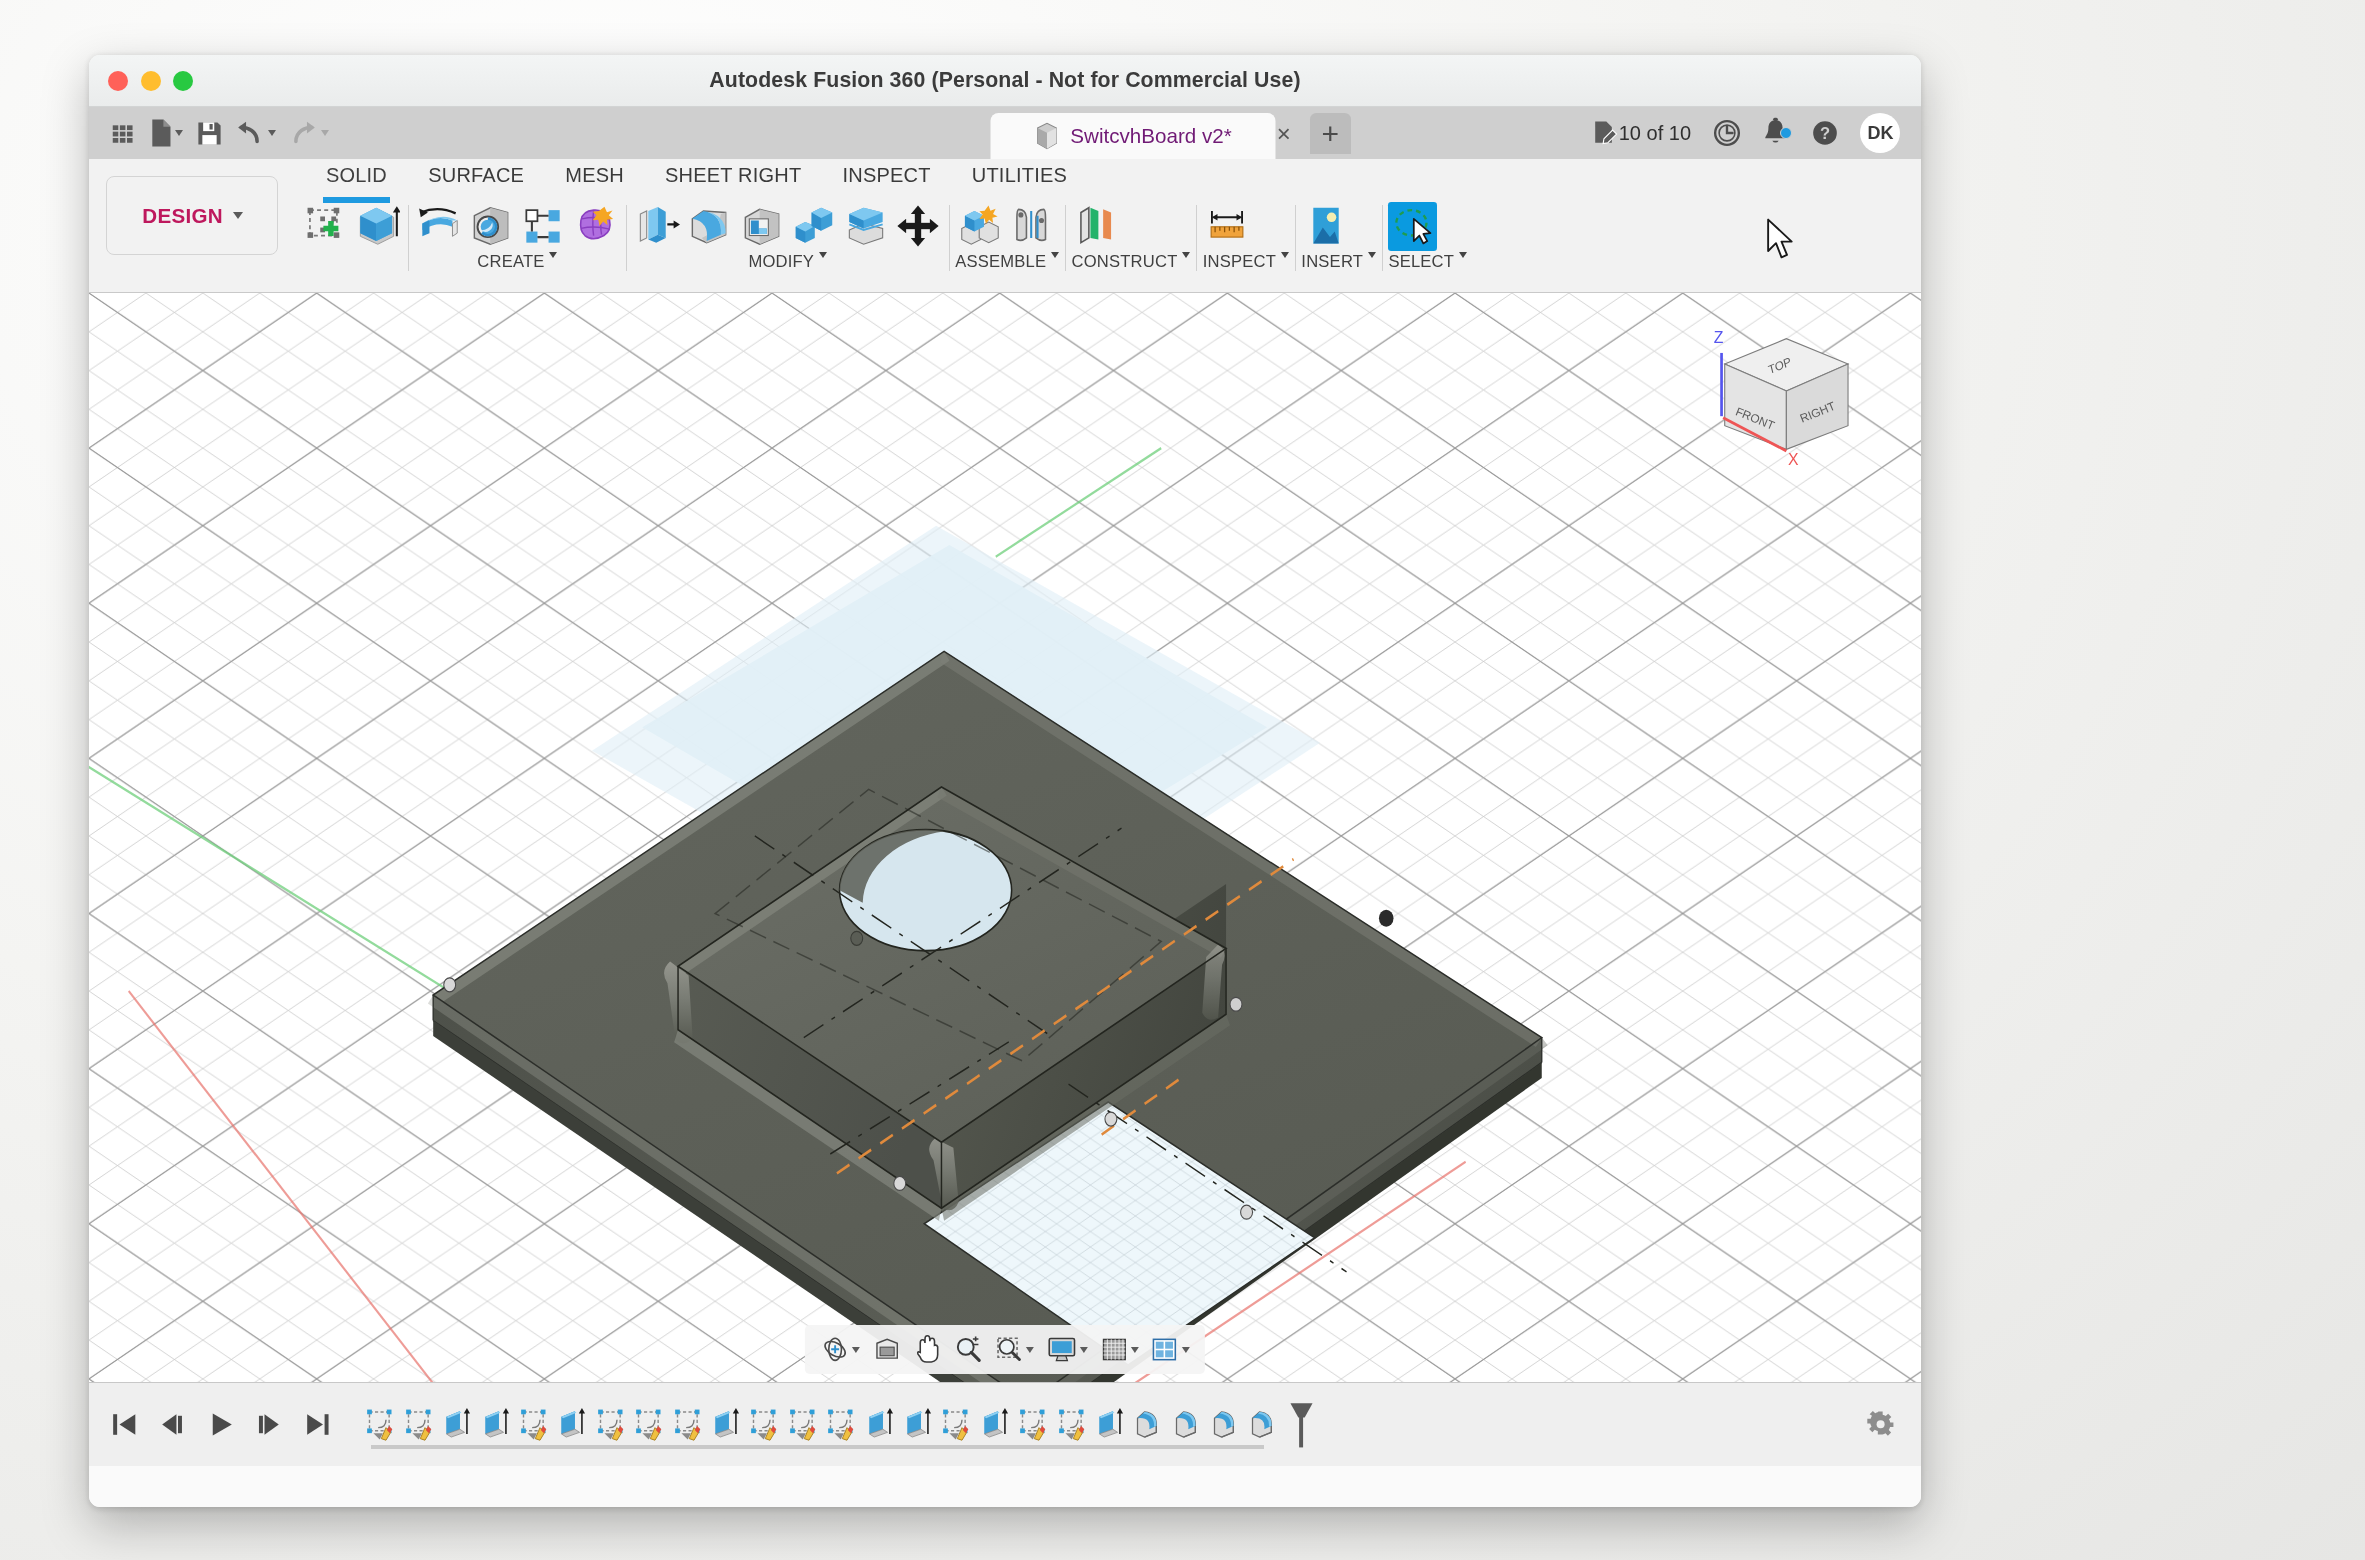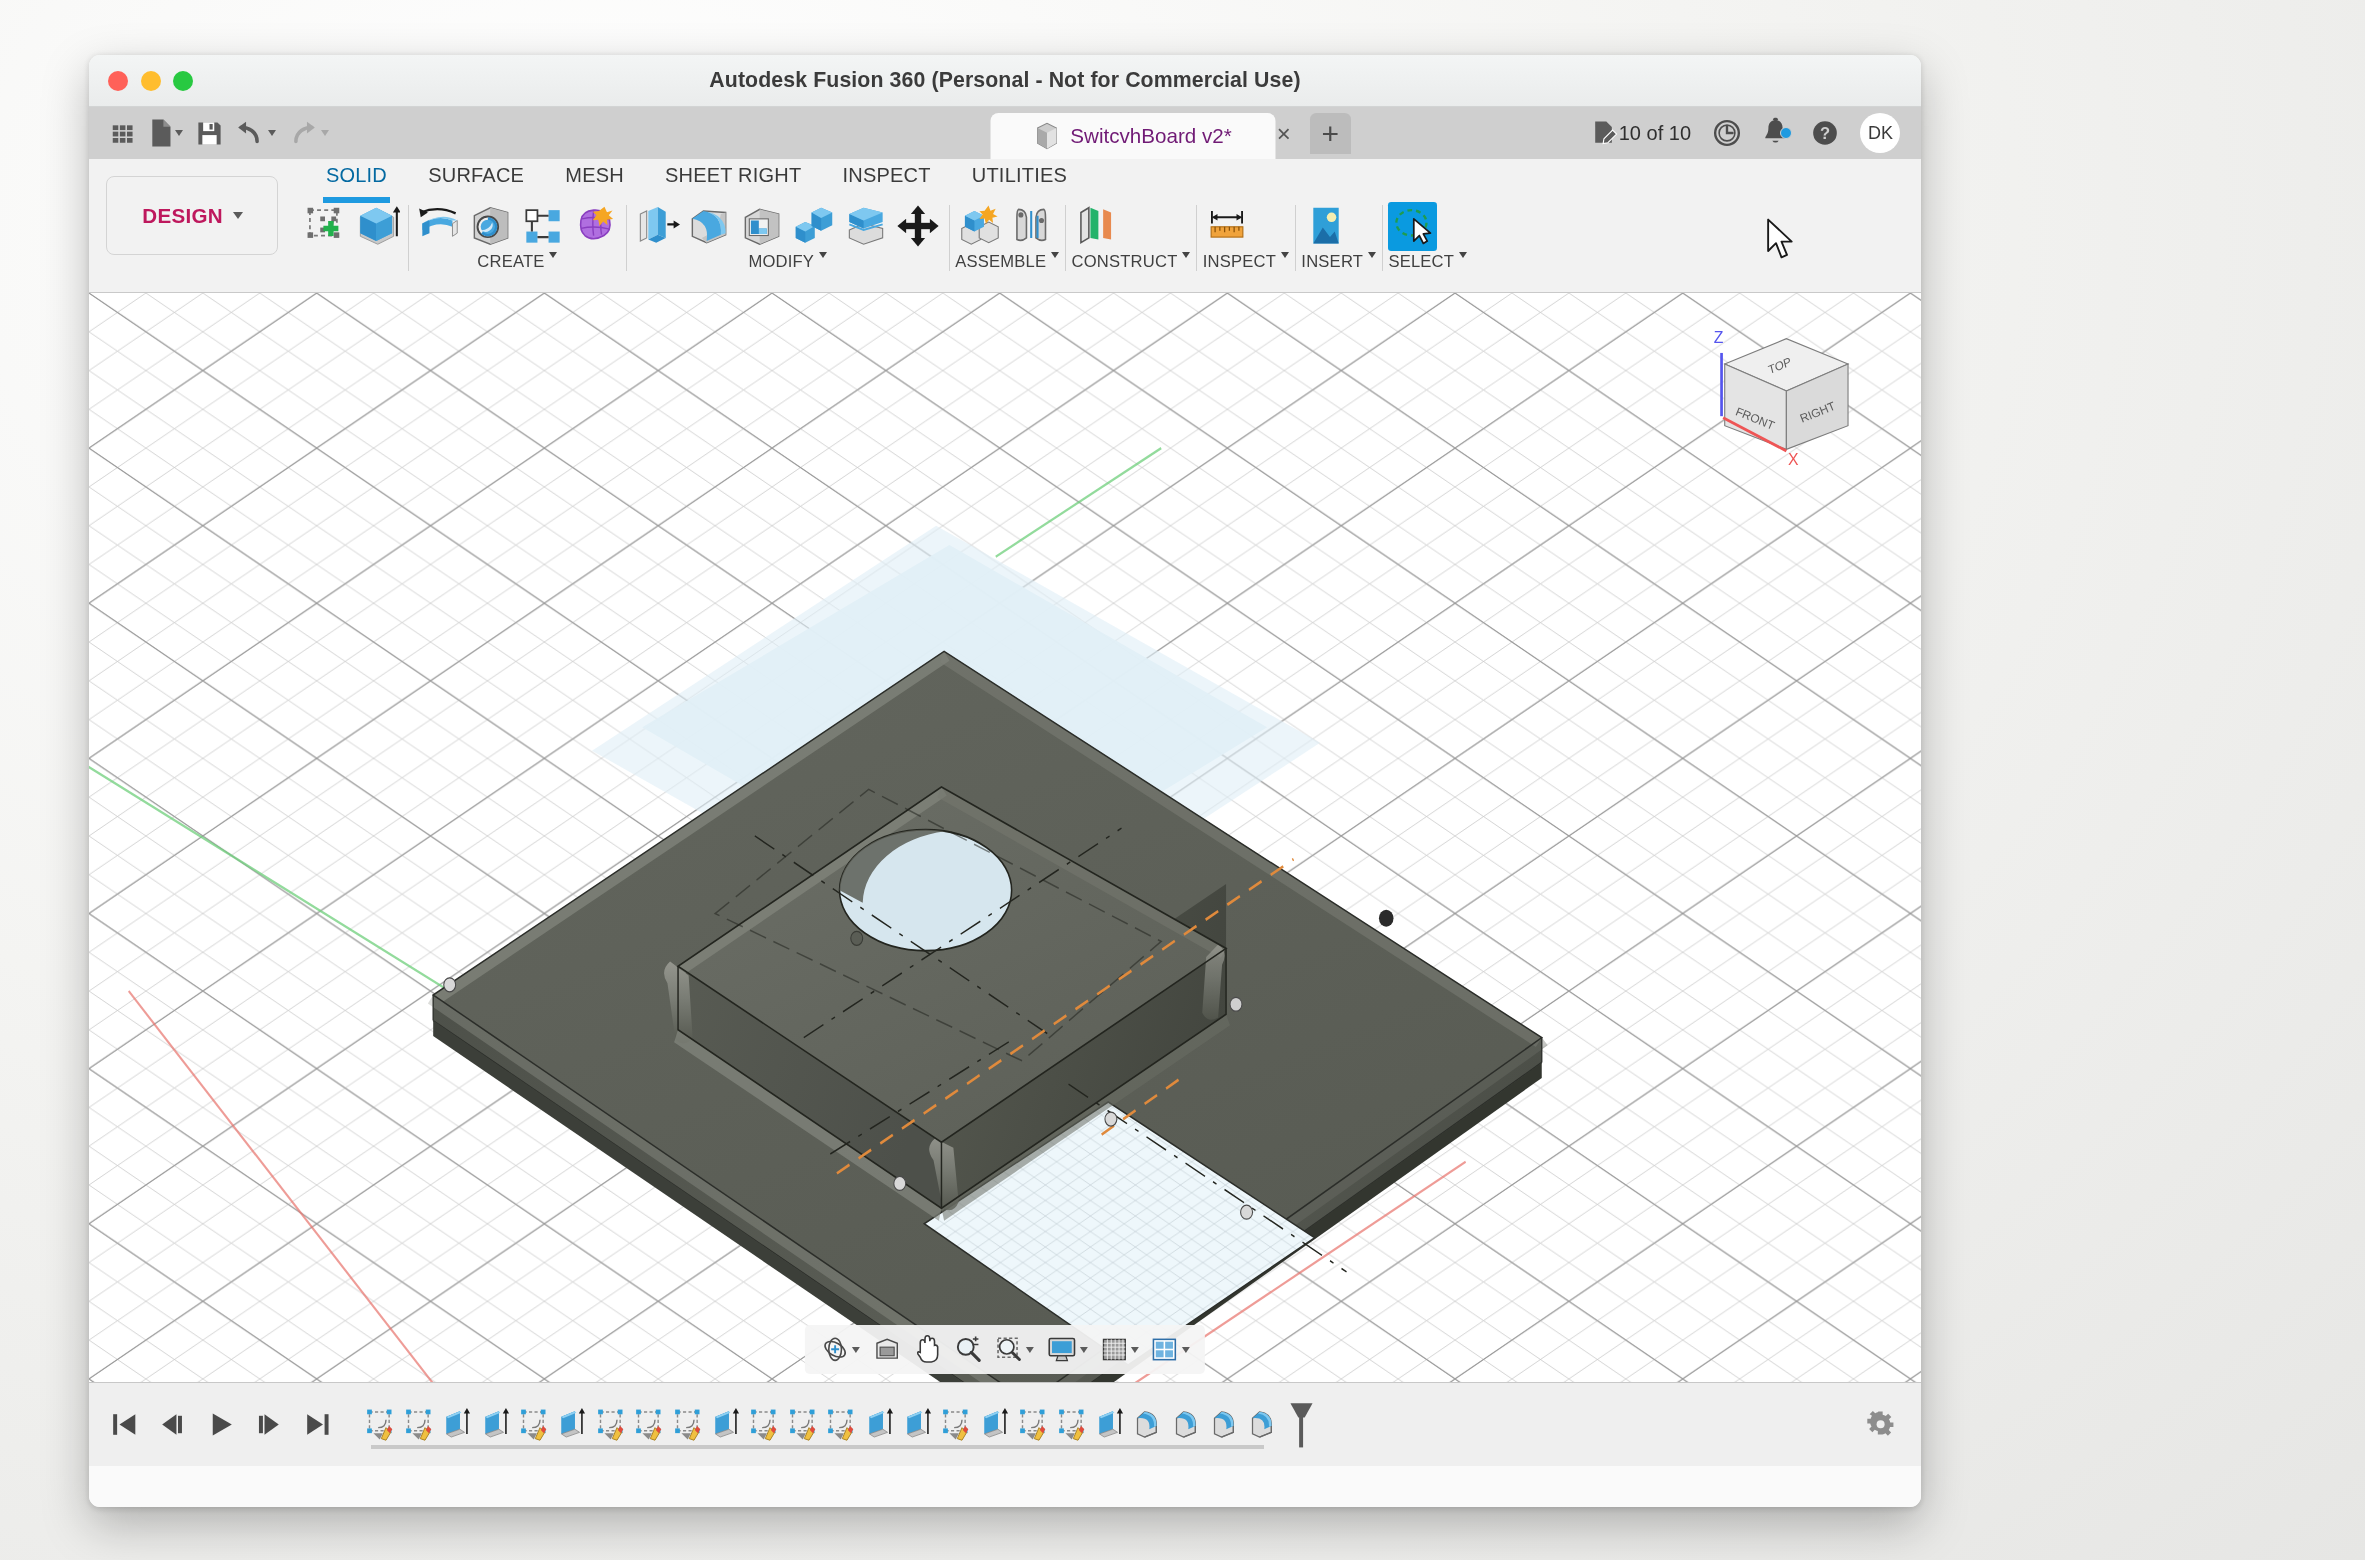--- a/index.html
+++ b/index.html
@@ -71,21 +71,21 @@
     font-size: 30px; color: #4a4a4a; line-height: 1;
   }
   .rightcluster {
     position: absolute; right: 17.4px; top: 0; bottom: 0;
     display: flex; align-items: center; gap: 20.6px; padding-right: 3.2px;
   }
   .jobs { display: flex; align-items: center; font-size: 20px; color: #2f2f2f; }
   .avatar {
     width: 40px; height: 40px; border-radius: 50%; background: #fff;
     display: flex; align-items: center; justify-content: center;
-    font-size: 18px; color: #3a3a3a; font-weight: 400;
+    font-size: 18px; color: #3a3a3a; font-weight: 700;
   }
   .bell-dot {
     position: absolute; top: 10.3px; right: -2.4px; width: 12px; height: 12px;
     border-radius: 50%; background: #1e9ae0; border: 1.6px solid #cfcfcf;
   }
   
   .ribbon {
     flex: 0 0 134px; background: #f2f2f2; border-bottom: 0.8px solid #c9c9c9;
     display: flex; position: relative;
   }
@@ -94,21 +94,21 @@
     border: 0.8px solid #d4d4d4; border-radius: 8px; background: #f2f2f2;
     display: flex; align-items: center; justify-content: center; gap: 9.5px;
     font-size: 20.6px; font-weight: bold; color: #be185d; letter-spacing: 0.3px;
   }
   .ribbon-main { flex: 1; display: flex; flex-direction: column; }
   .tabrow { display: flex; align-items: flex-end; height: 41px; padding-left: 27px; gap: 0; }
   .rtab {
     padding: 0 20.6px; font-size: 20px; color: #3a3a3a; letter-spacing: 0.2px;
     position: relative; height: 36px; display: flex; align-items: flex-start;
   }
-  .rtab.active { color: #0369a1; }
+  .rtab.active { color: #404040; }
   .rtab.active::after {
     content: ""; position: absolute; left: 17.4px; right: 17.4px; bottom: -3.2px;
     height: 6.3px; background: #1e9ae0;
   }
   .panels { flex: 1; display: flex; align-items: stretch; padding-left: 16px; }
   .panel { display: flex; flex-direction: column; position: relative; padding: 0 6.3px; }
   .panel + .panel::before {
     content: ""; position: absolute; left: 0; top: 4.7px; bottom: 20.6px; width: 0.8px; background: #d0d0d0;
   }
   .picons { display: flex; align-items: flex-start; gap: 3.2px; padding-top: 1.6px; }

